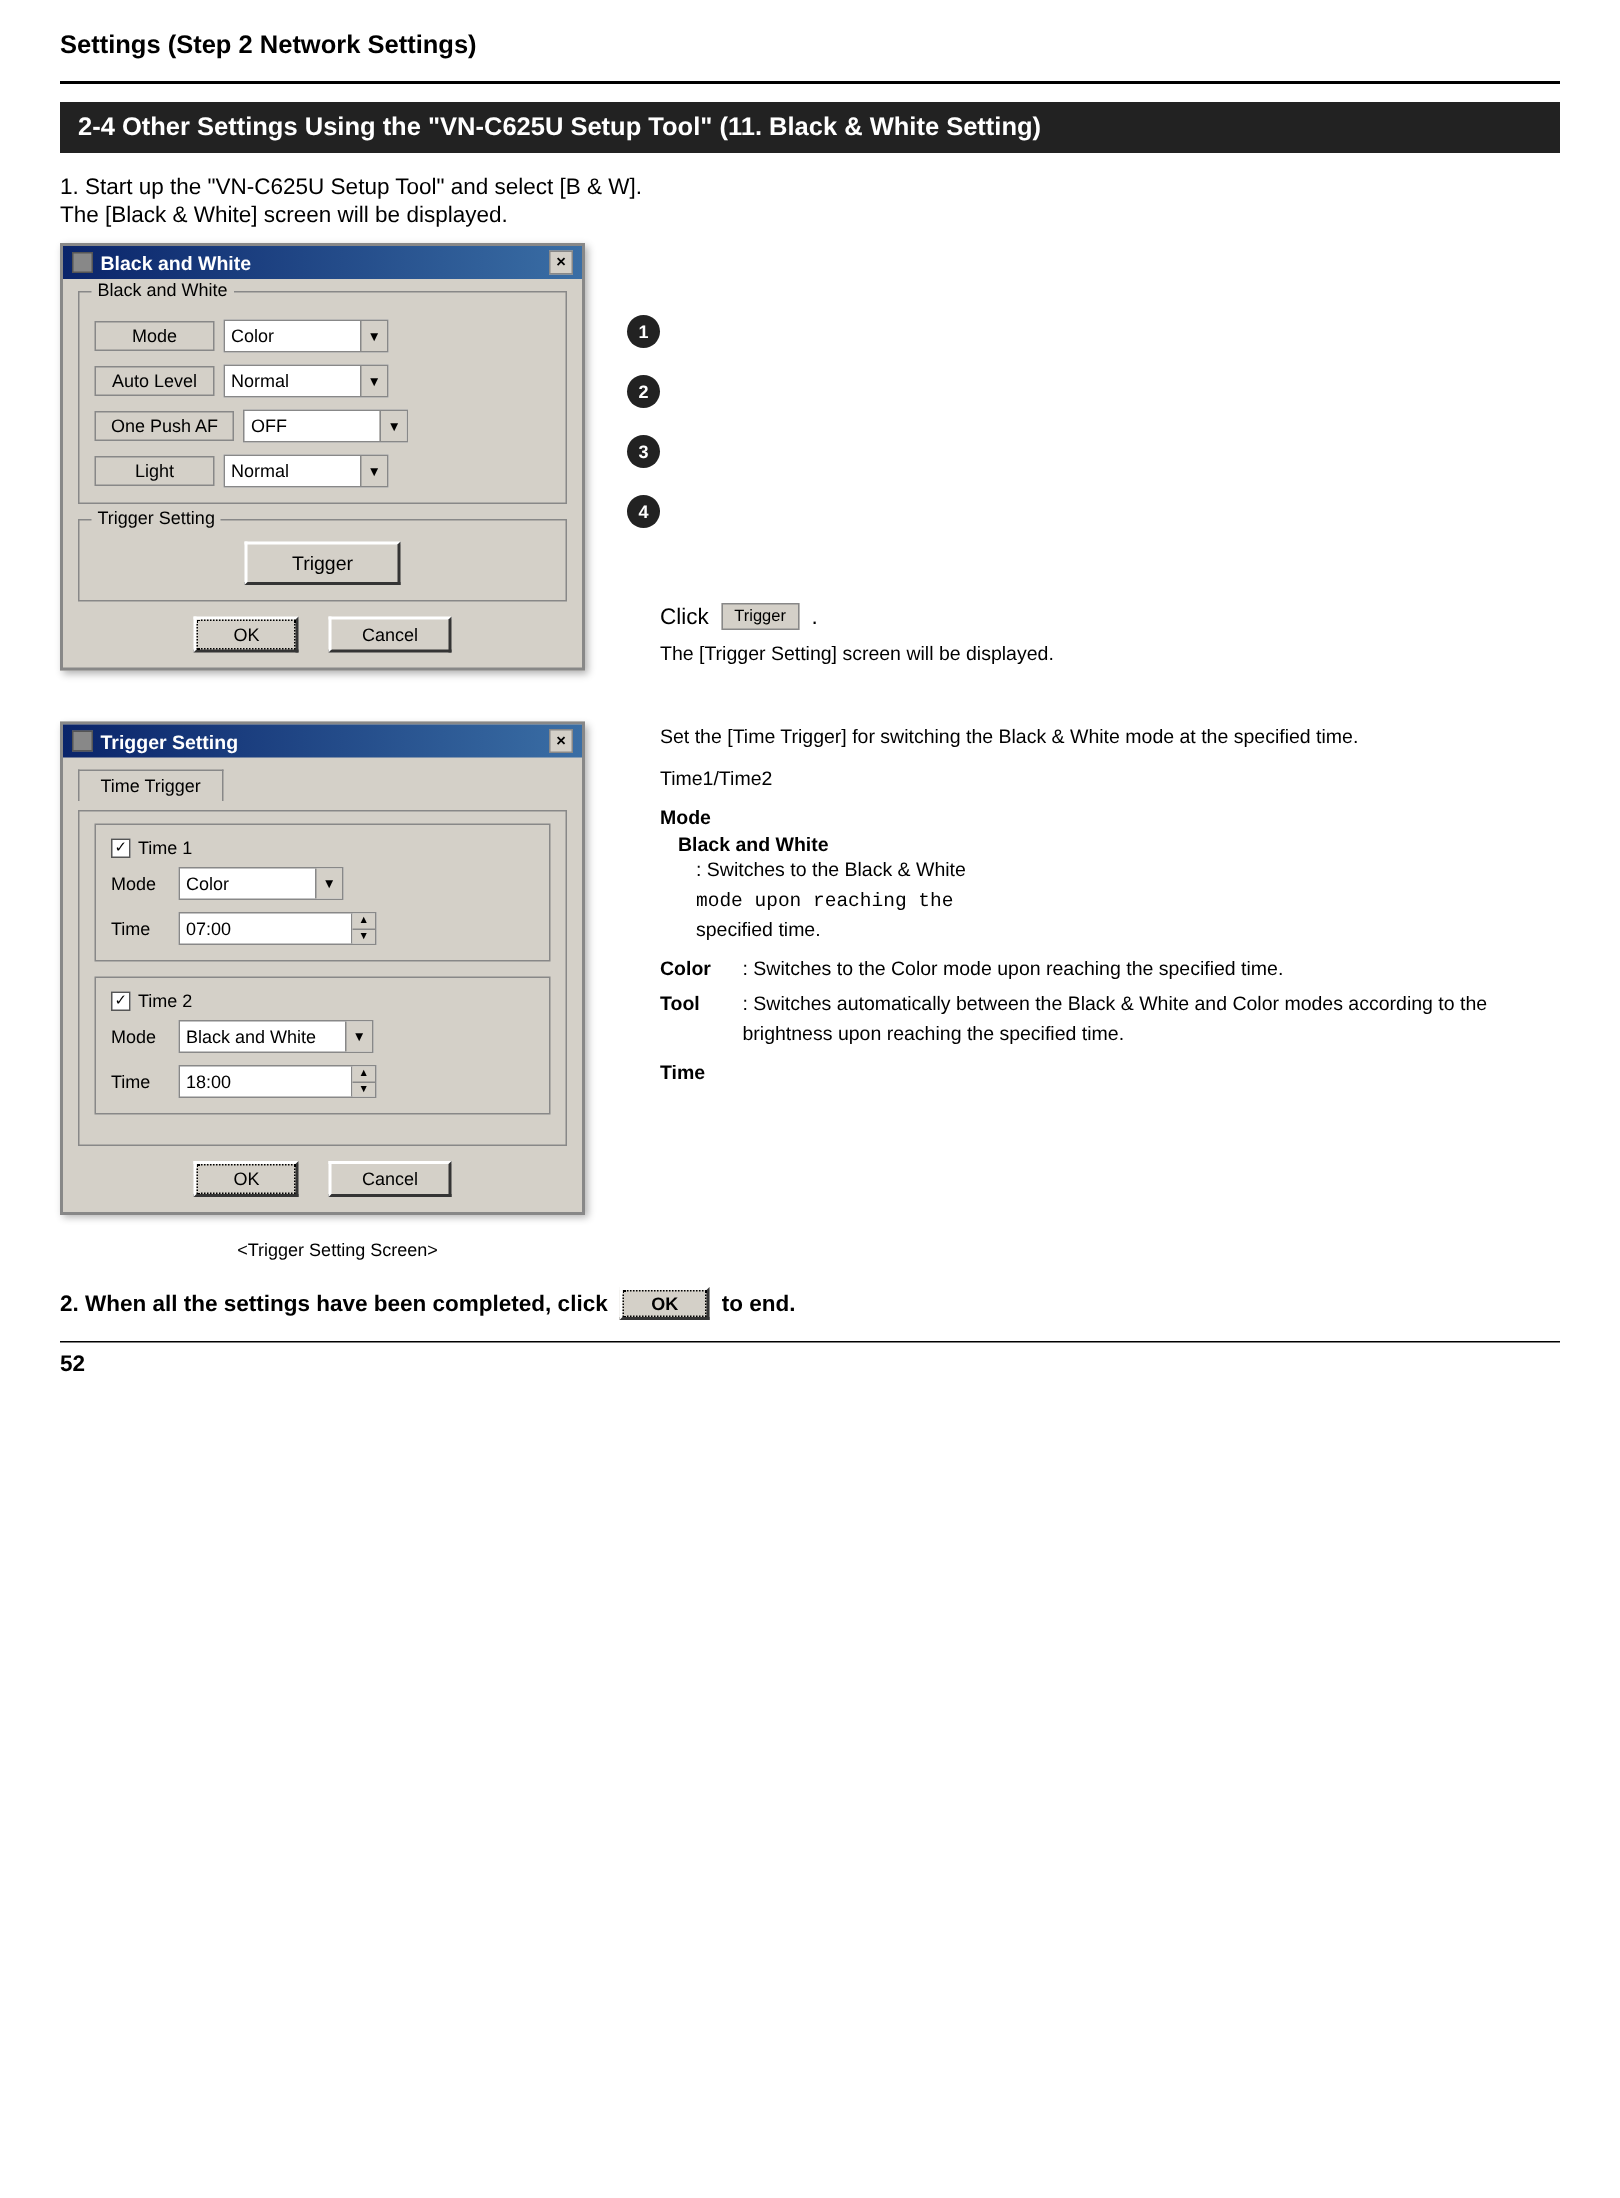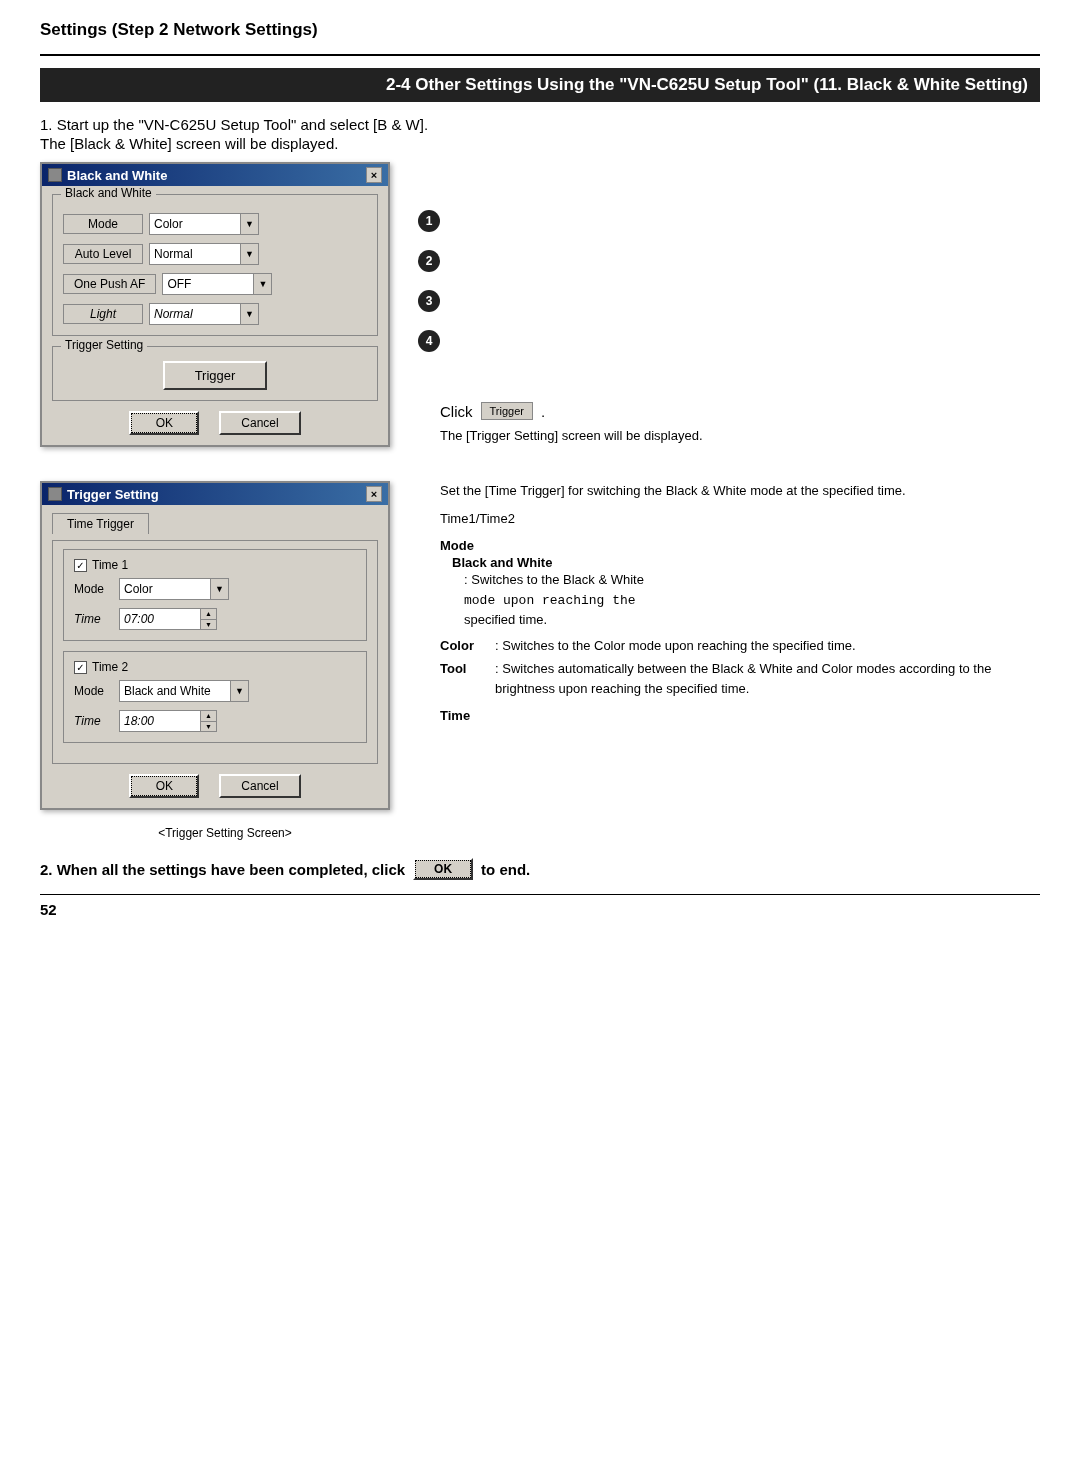--- a/index.html
+++ b/index.html
@@ -19,21 +19,20 @@
       padding-bottom: 14px;
       margin-bottom: 12px;
     }
     .section-title {
       background: #222;
       color: #fff;
       font-size: 17px;
       font-weight: bold;
       padding: 7px 12px;
       margin-bottom: 14px;
-      text-align: right;
     }
     .step-line {
       font-size: 15px;
       margin-bottom: 4px;
     }
     .step-subline {
       font-size: 15px;
       font-weight: normal;
       margin-bottom: 10px;
     }
@@ -114,21 +113,21 @@
       left: 8px;
       background: #d4d0c8;
       padding: 0 4px;
       font-size: 12px;
     }
     .form-row {
       display: flex;
       align-items: center;
       margin-bottom: 8px;
     }
-    .form-row:last-child { margin-bottom: 0; font-style: italic; }
+    .form-row:last-child { margin-bottom: 0; }
     .field-label-btn {
       background: #d4d0c8;
       border: 1px solid #888;
       padding: 2px 10px;
       font-size: 12px;
       min-width: 80px;
       text-align: center;
       margin-right: 6px;
     }
     .field-select-inner {
@@ -253,21 +252,21 @@
       align-items: center;
       justify-content: center;
       font-size: 10px;
     }
     .time-input {
       background: #fff;
       border: 1px solid #888;
       display: flex;
       align-items: center;
       height: 22px;
-      width: 98px;
+      width: 132px;
     }
     .time-input-text {
       flex: 1;
       padding-left: 4px;
       font-size: 12px;
     }
     .time-input-arrows {
       display: flex;
       flex-direction: column;
       width: 16px;

